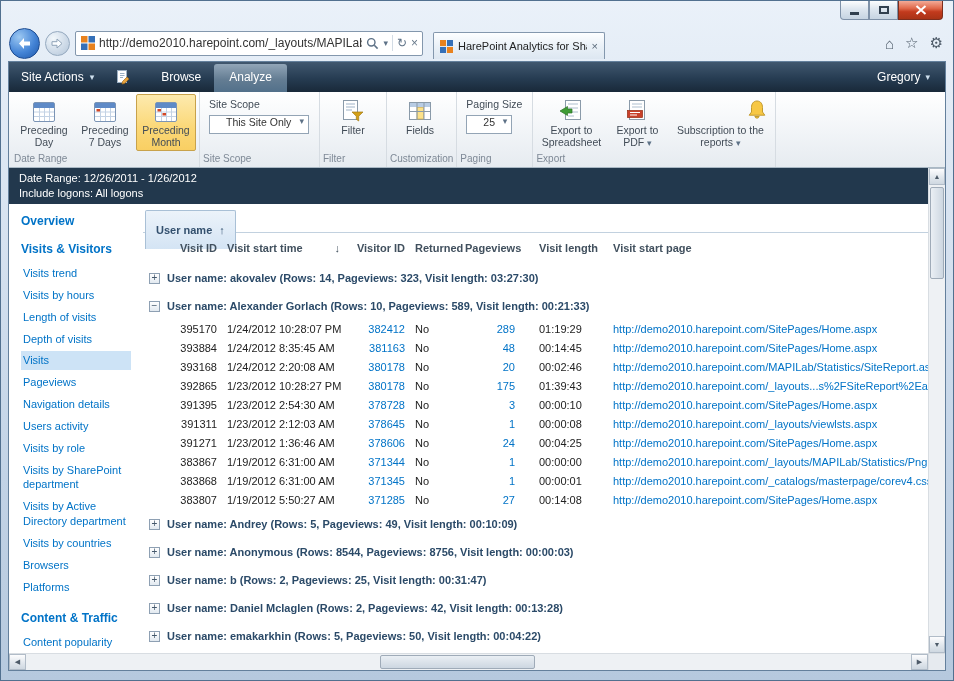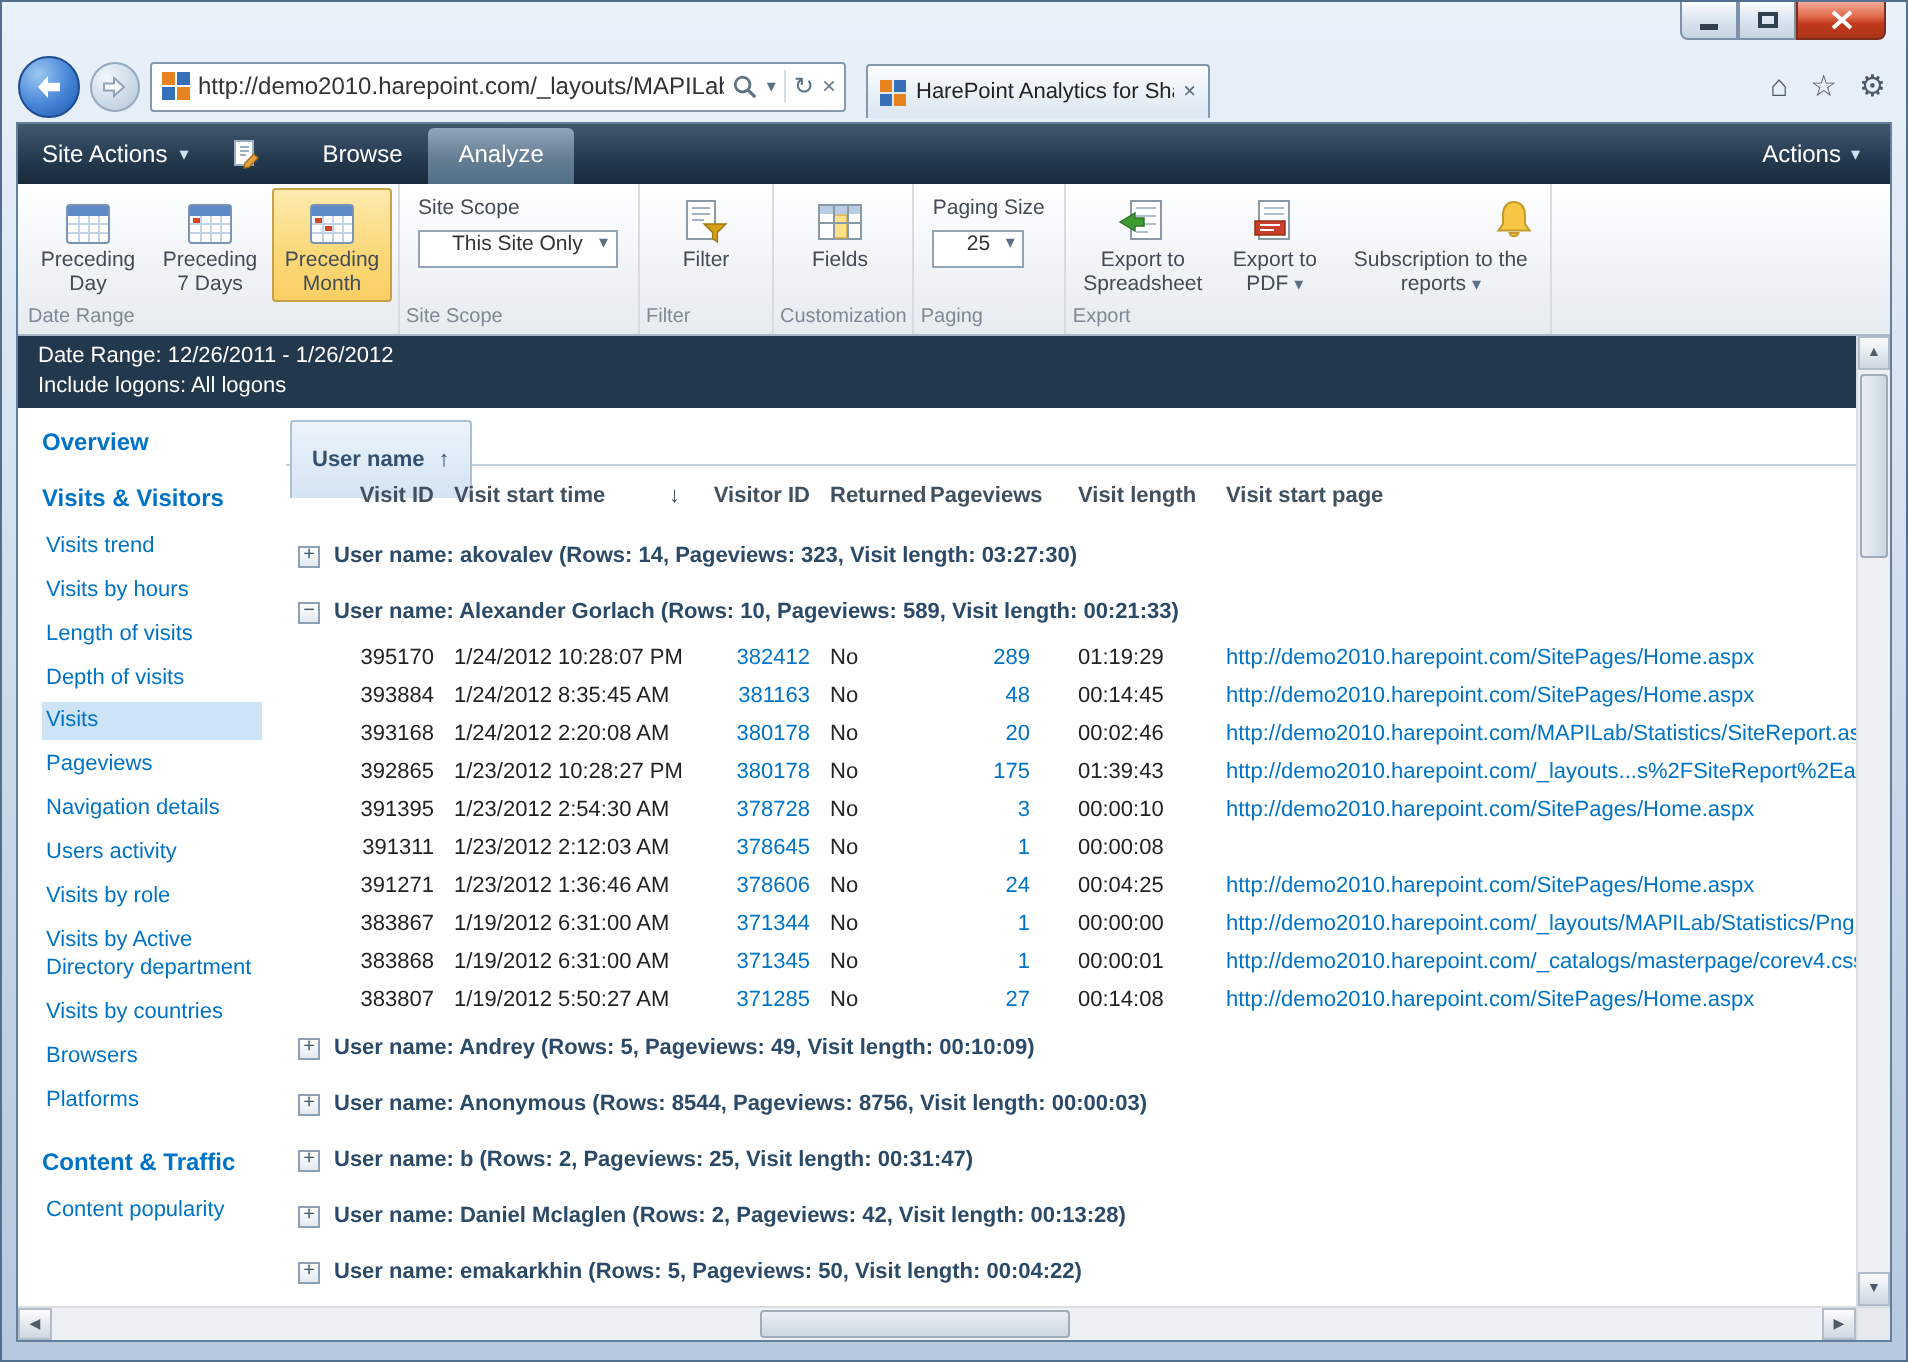--- a/index.html
+++ b/index.html
@@ -214,21 +214,21 @@
           <rect x="2.5" y="1.5" width="9" height="12" fill="#fff" stroke="#9cb0c4"></rect>
           <path d="M5 4.5 H9.5 M5 6.5 H9.5 M5 8.5 H8" stroke="#9cb0c4"></path>
           <path d="M7.5 12.5 L12 8 L14 10 L9.5 14.5 L7 15 Z" fill="#e8a33d" stroke="#a06a1a" stroke-width="0.7"></path>
         </svg>
       </div>
       <div class="sptabs">
         <div class="sptab">Browse</div>
         <div class="sptab active">Analyze</div>
       </div>
       <div class="spuser">
-        <span>Actions</span>
+        <span>Gregory</span>
         <span class="caret" style="color:#cfe0ee">▾</span>
       </div>
     </div>
 
     <div class="ribbon">
 
       <div class="rgroup">
         <div class="rbody">
           <div class="rbtn">
             <svg width="26" height="26" viewBox="0 0 26 26">
@@ -361,20 +361,21 @@
               <div class="sb-header">Visits &amp; Visitors</div>
               <div class="sb-link">Visits trend</div>
               <div class="sb-link">Visits by hours</div>
               <div class="sb-link">Length of visits</div>
               <div class="sb-link">Depth of visits</div>
               <div class="sb-link selected">Visits</div>
               <div class="sb-link">Pageviews</div>
               <div class="sb-link">Navigation details</div>
               <div class="sb-link">Users activity</div>
               <div class="sb-link">Visits by role</div>
+              <div class="sb-link">Visits by SharePoint department</div>
               <div class="sb-link">Visits by Active Directory department</div>
               <div class="sb-link">Visits by countries</div>
               <div class="sb-link">Browsers</div>
               <div class="sb-link">Platforms</div>
               <div class="sb-header">Content &amp; Traffic</div>
               <div class="sb-link">Content popularity</div>
             </div>
 
           <div class="main">
             <div class="gband">
@@ -451,20 +452,21 @@
                   <div class="c5">00:00:10</div>
                   <div class="c6">http://demo2010.harepoint.com/SitePages/Home.aspx</div>
                 </div>
                 <div class="grid drow">
                   <div class="c0">391311</div>
                   <div class="c1">1/23/2012 2:12:03 AM</div>
                   <div class="c2">378645</div>
                   <div class="c3">No</div>
                   <div class="c4">1</div>
                   <div class="c5">00:00:08</div>
+                  <div class="c6">http://demo2010.harepoint.com/_layouts/viewlsts.aspx</div>
                 </div>
                 <div class="grid drow">
                   <div class="c0">391271</div>
                   <div class="c1">1/23/2012 1:36:46 AM</div>
                   <div class="c2">378606</div>
                   <div class="c3">No</div>
                   <div class="c4">24</div>
                   <div class="c5">00:04:25</div>
                   <div class="c6">http://demo2010.harepoint.com/SitePages/Home.aspx</div>
                 </div>

